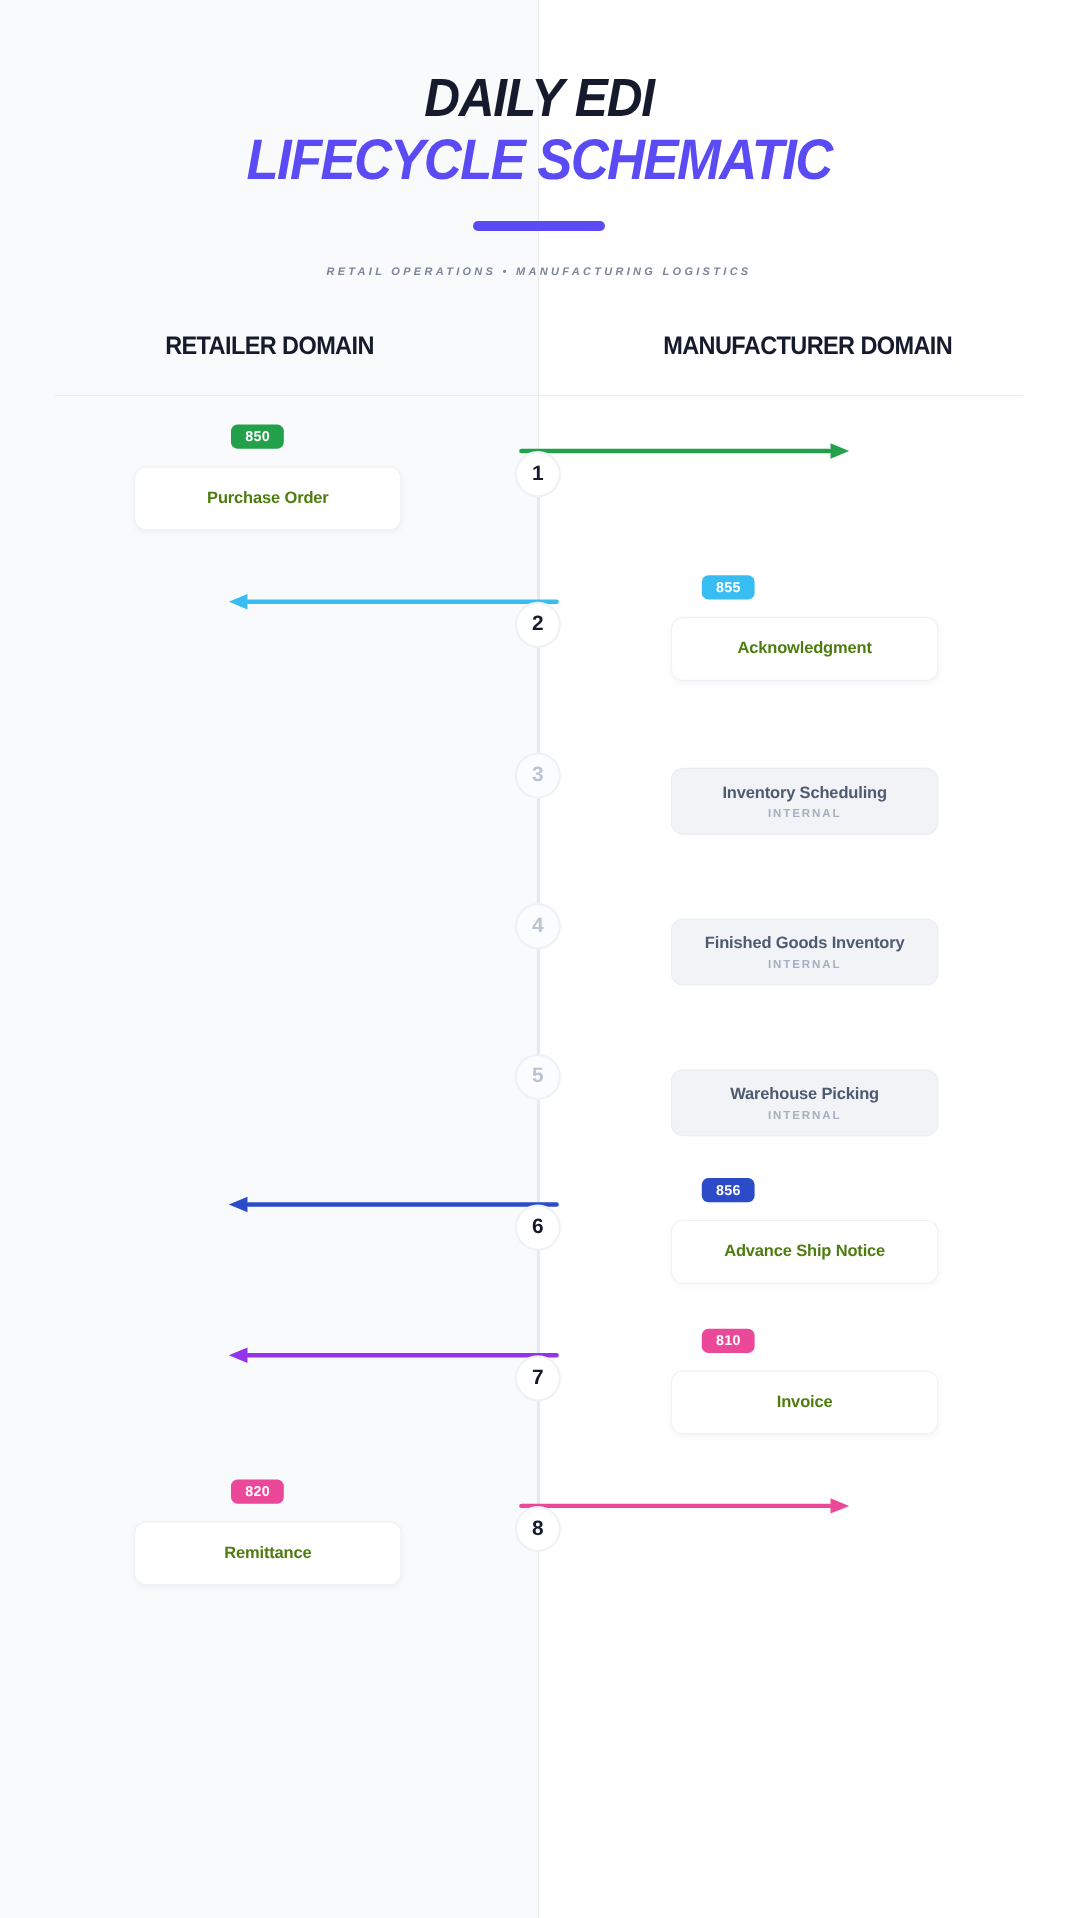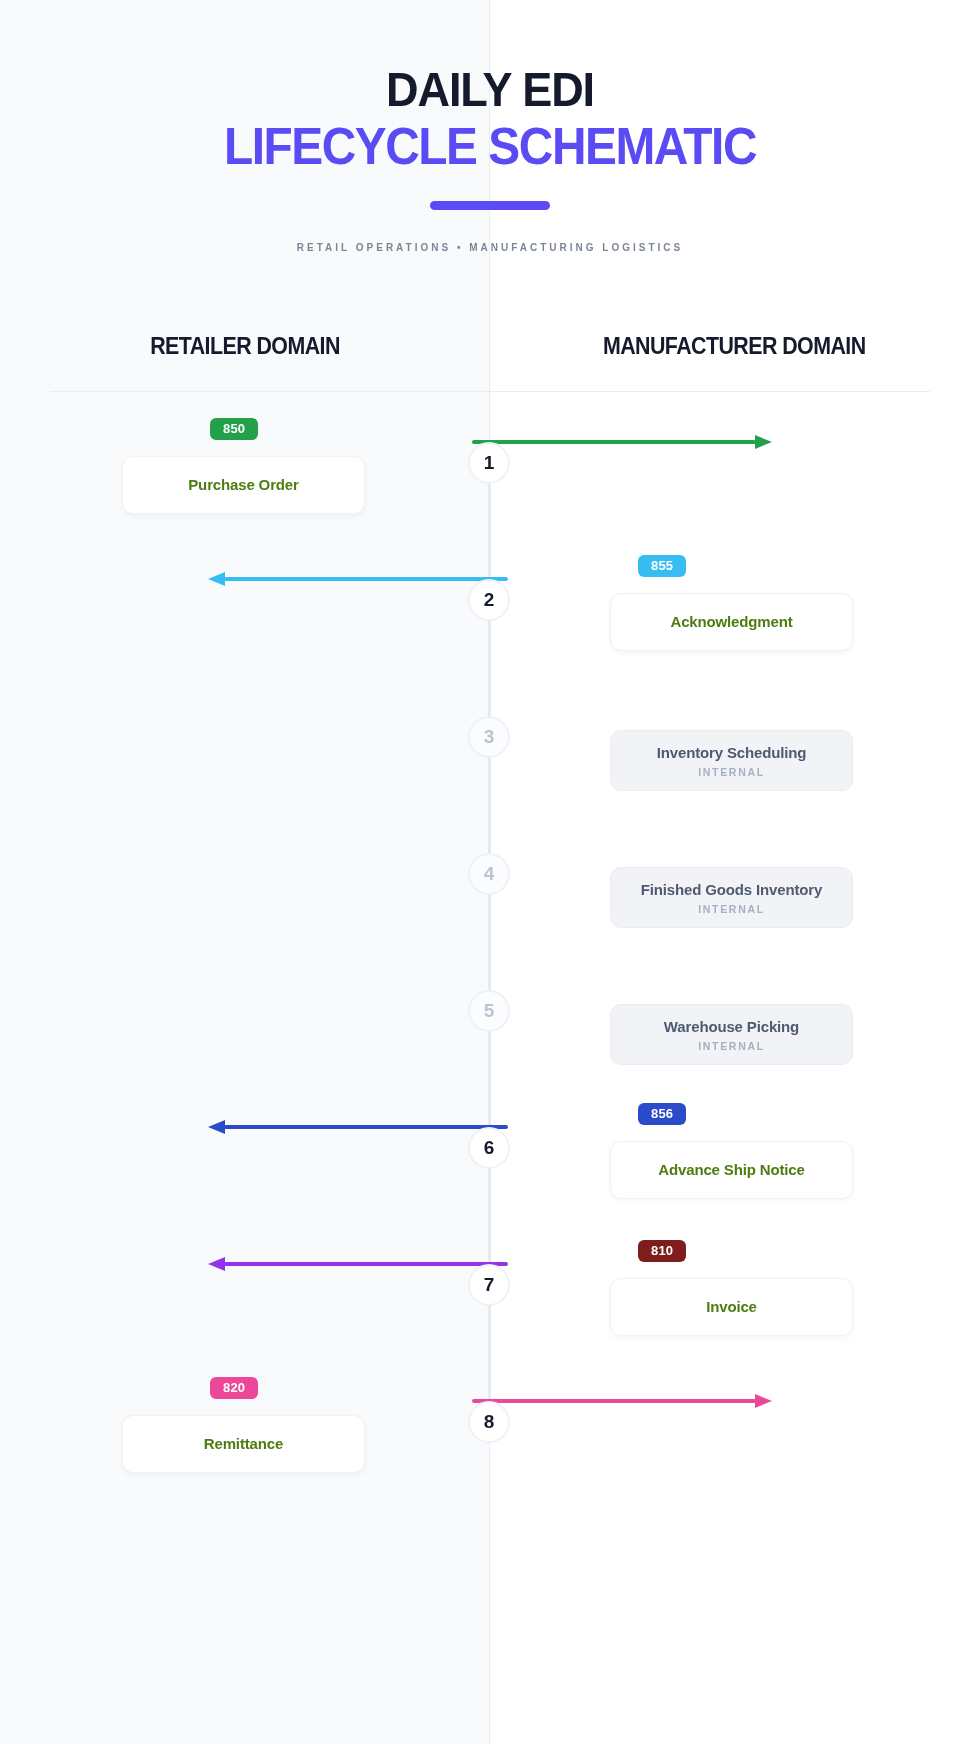--- a/index.html
+++ b/index.html
@@ -20,21 +20,21 @@
     width: 489px; height: 1744px;
     background: #f8fafc;
   }
   .center-rule {
     position: absolute; left: 489px; top: 0;
     width: 1px; height: 1744px;
     background: #e9edf3;
   }
 
   
-  .header { position: relative; padding-top: 62px; text-align: center; }
+  .header { position: relative; padding-top: 62px; text-align: center; font-style: italic; }
   .title-line {
     font-family: "Liberation Sans Narrow", "Liberation Sans", sans-serif;
     font-weight: 700;
     font-size: 49px;
     line-height: 1.12;
     letter-spacing: -1.2px;
     transform: scaleX(0.92);
     white-space: nowrap;
   }
   .title-1 { color: #151b2d; }
@@ -48,21 +48,21 @@
     margin-top: 32px;
     font-size: 10px;
     font-weight: 700;
     letter-spacing: 3.0px;
     color: #7b8699;
   }
 
   
   .domains {
     position: relative;
-    margin-top: 80px;
+    margin-top: 48px;
     display: flex;
   }
   .domain-col {
     width: 489px;
     text-align: center;
   }
   .domain-col.right { width: 491px; }
   .domain-label {
     display: inline-block;
     font-family: "Liberation Sans Narrow", "Liberation Sans", sans-serif;
@@ -289,21 +289,21 @@
       <div class="row">
         <div class="spine"></div>
         <div class="arrow to-left">
           <div class="shaft" style="background: rgb(147, 51, 234);"></div>
           <div class="head" style="border-right-color: rgb(147, 51, 234);"></div>
         </div>
         <div class="step-circle">7</div>
         <div class="card right">
           <div class="card-title">Invoice</div>
         </div>
-        <div class="badge right" style="background: #7f1d1d;">810</div>
+        <div class="badge right" style="background: #ec4899;">810</div>
       </div>
       <div class="row">
         <div class="arrow to-right">
           <div class="shaft" style="background: rgb(236, 72, 153);"></div>
           <div class="head" style="border-left-color: rgb(236, 72, 153);"></div>
         </div>
         <div class="step-circle">8</div>
         <div class="card left">
           <div class="card-title">Remittance</div>
         </div>

